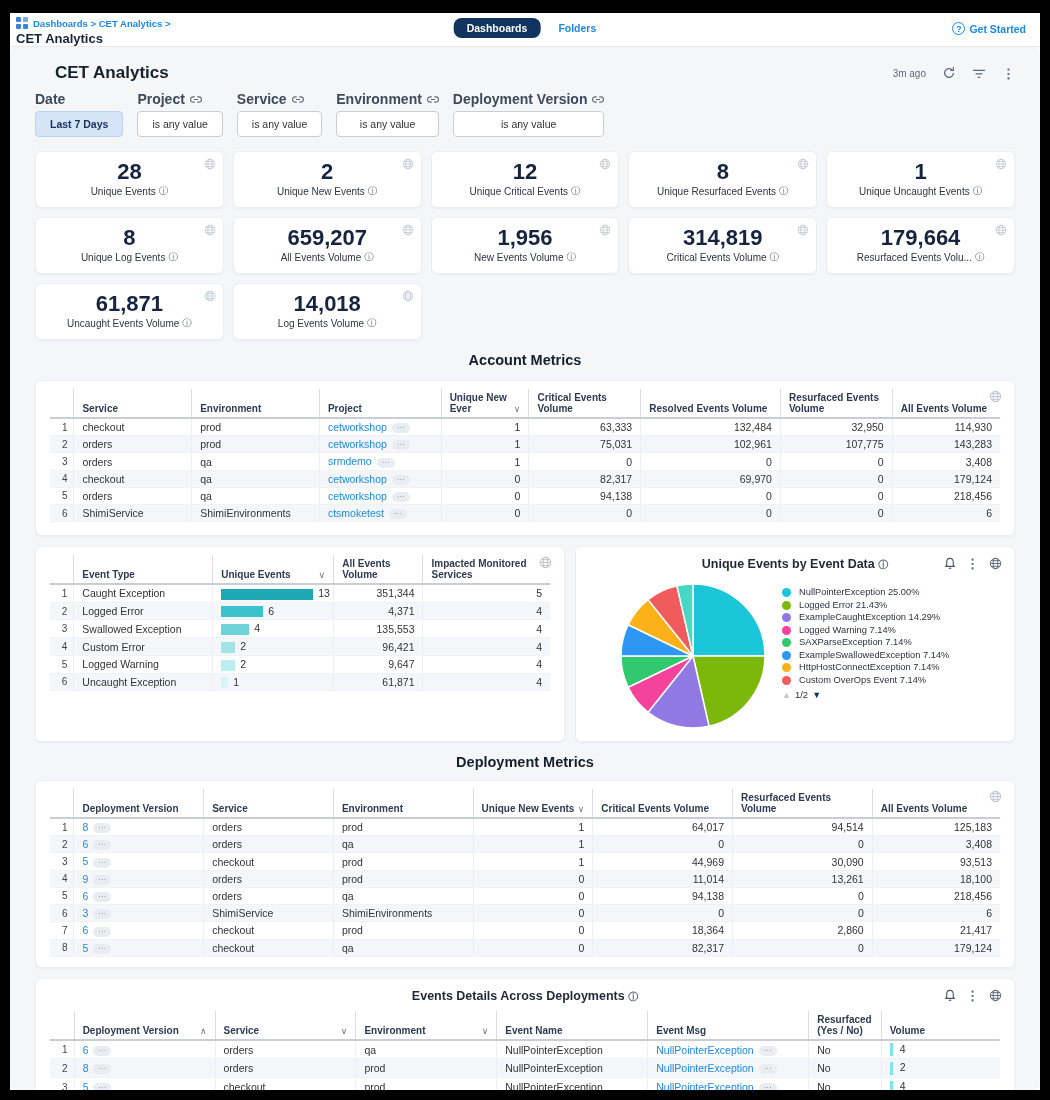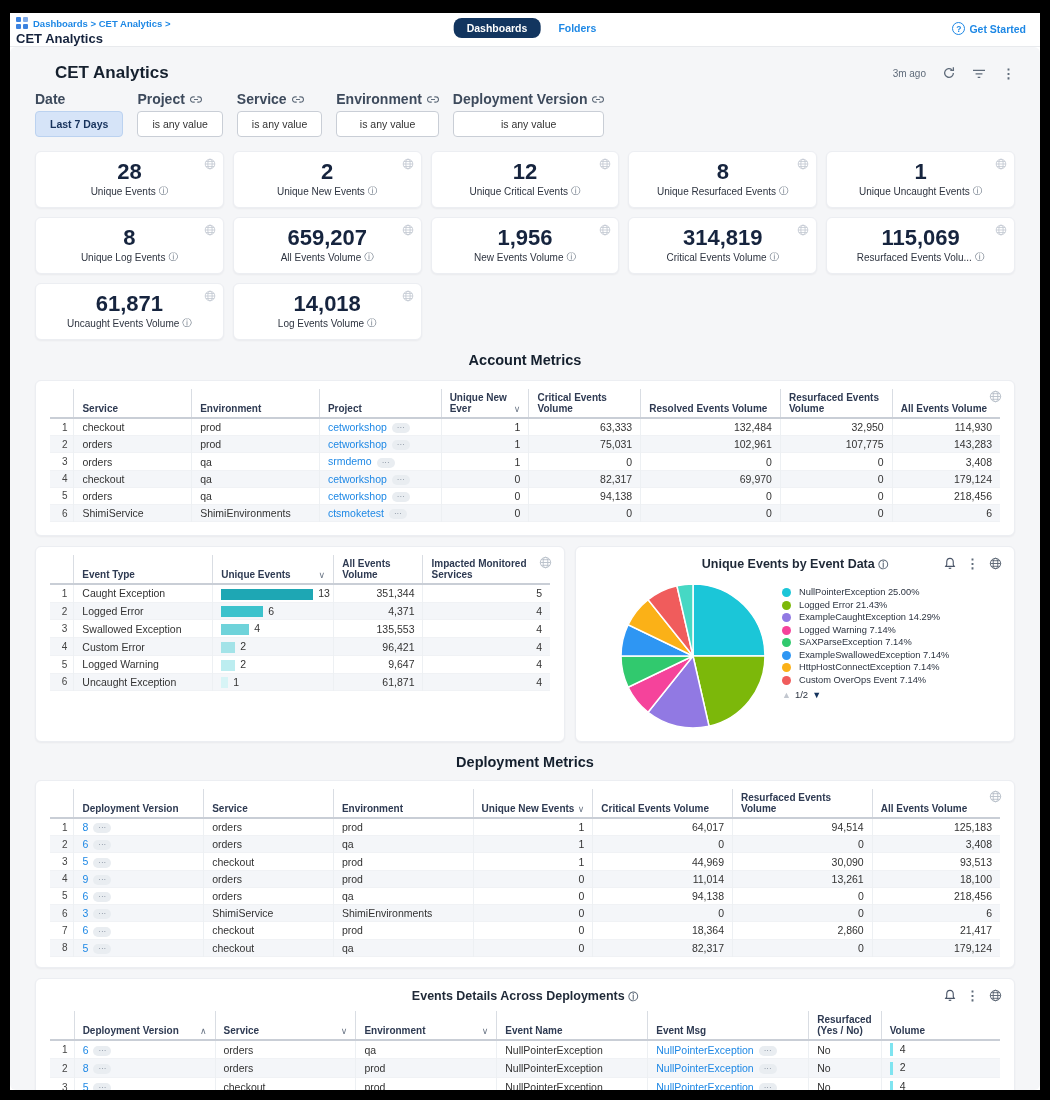--- a/index.html
+++ b/index.html
@@ -309,21 +309,21 @@
           </div>
         </div>
         <div class="card">
           <svg class="icon globe" width="12" height="12" viewBox="0 0 14 14">
             <circle cx="7" cy="7" r="5.6" fill="none" stroke="#C3C9D2" stroke-width="1"></circle>
             <ellipse cx="7" cy="7" rx="2.5" ry="5.6" fill="none" stroke="#C3C9D2" stroke-width="1"></ellipse>
             <line x1="1.4" y1="7" x2="12.6" y2="7" stroke="#C3C9D2" stroke-width="1"></line>
             <line x1="2.2" y1="4" x2="11.8" y2="4" stroke="#C3C9D2" stroke-width="1"></line>
             <line x1="2.2" y1="10" x2="11.8" y2="10" stroke="#C3C9D2" stroke-width="1"></line>
           </svg>
-          <div class="cardnum">115,069</div>
+          <div class="cardnum">179,664</div>
           <div class="cardlabel">
             <span>Resurfaced Events Volu...</span>
             <span class="info">ⓘ</span>
           </div>
         </div>
         <div class="card">
           <svg class="icon globe" width="12" height="12" viewBox="0 0 14 14">
             <circle cx="7" cy="7" r="5.6" fill="none" stroke="#C3C9D2" stroke-width="1"></circle>
             <ellipse cx="7" cy="7" rx="2.5" ry="5.6" fill="none" stroke="#C3C9D2" stroke-width="1"></ellipse>
             <line x1="1.4" y1="7" x2="12.6" y2="7" stroke="#C3C9D2" stroke-width="1"></line>

